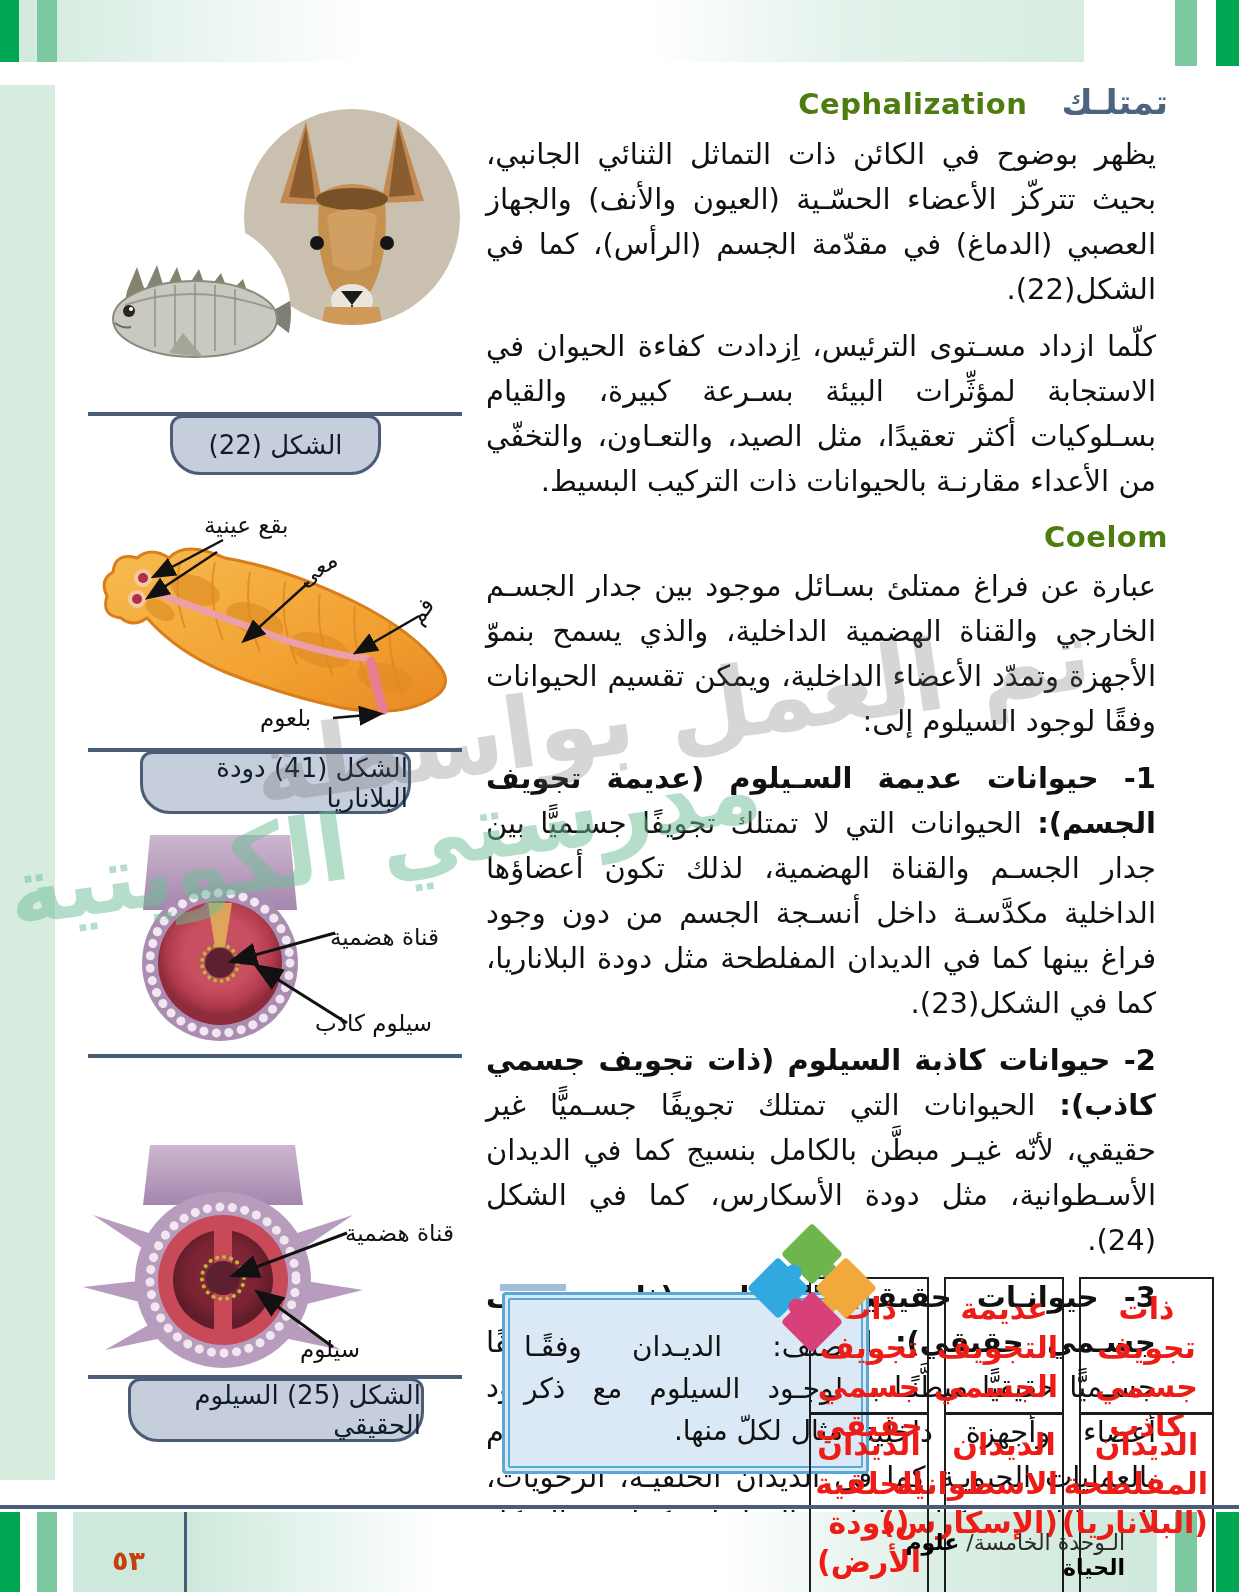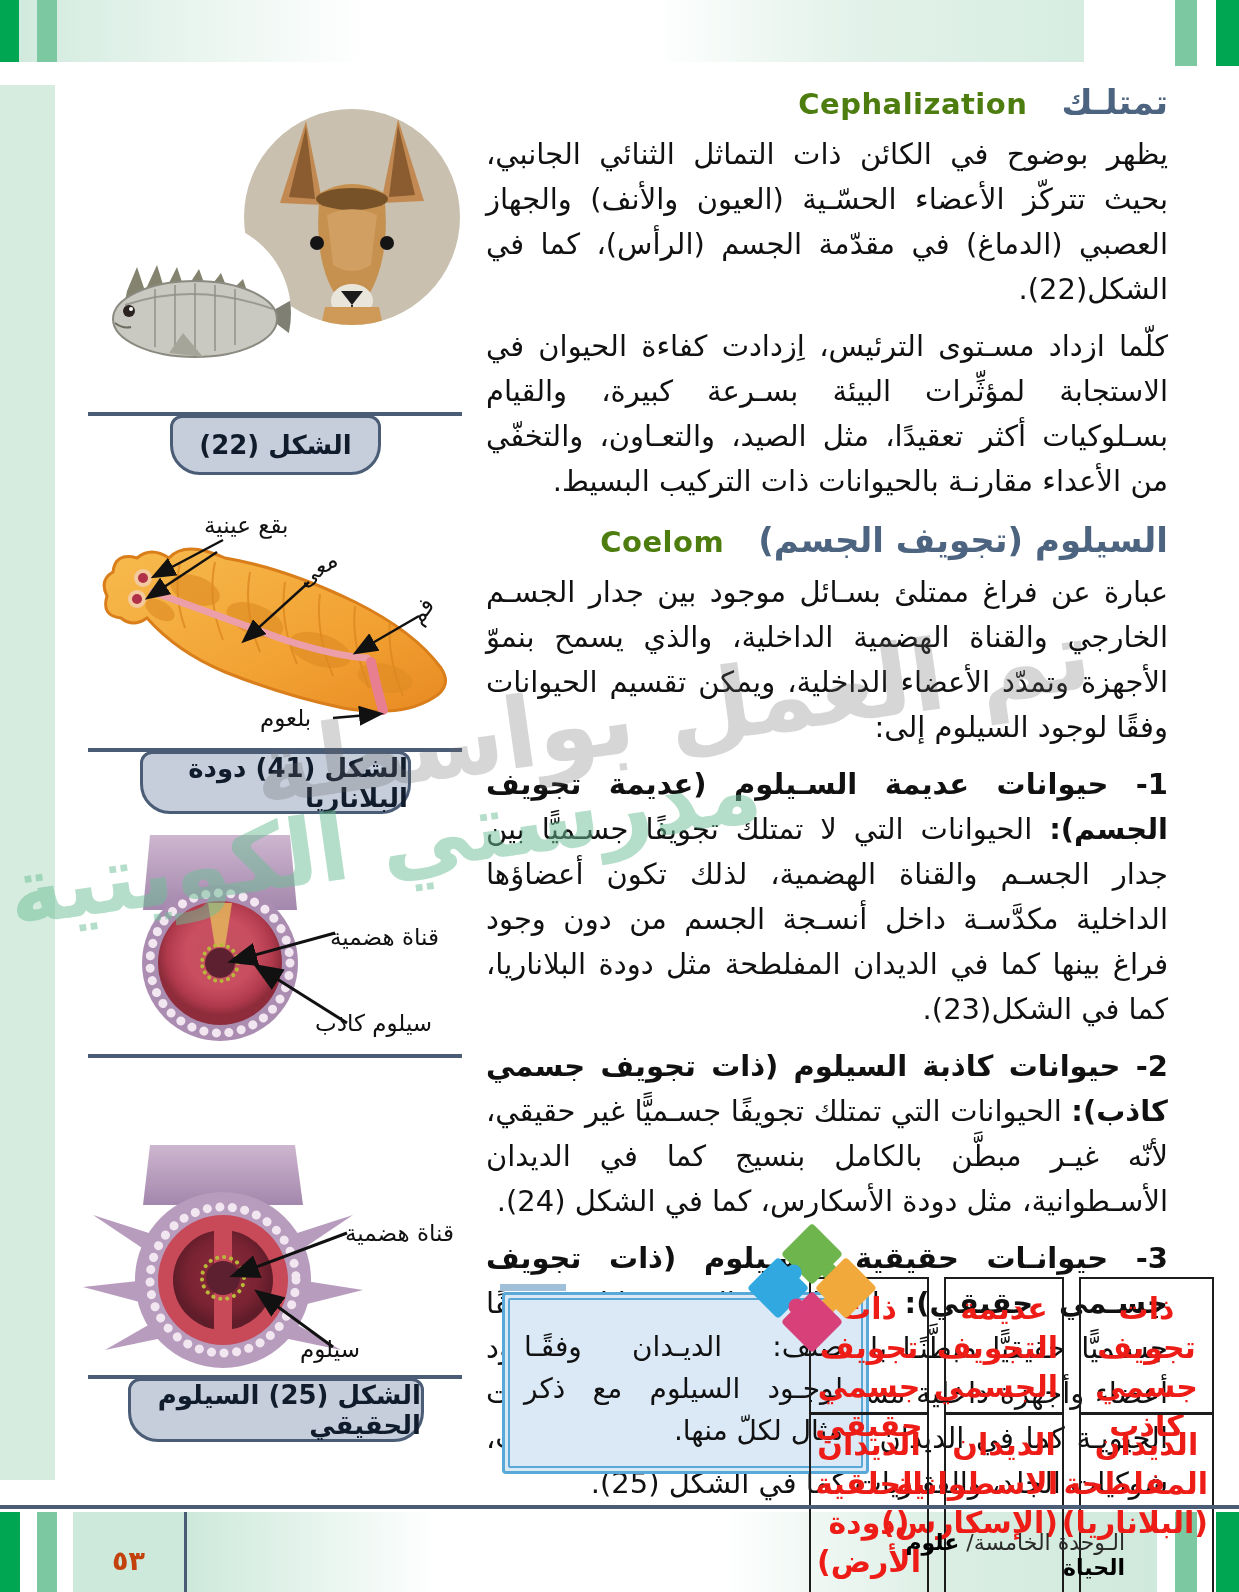--- a/index.html
+++ b/index.html
@@ -13,29 +13,29 @@
     background:linear-gradient(to right,#cfe9dc 0%,#e9f5ef 18%,#ffffff 34%,#ffffff 60%,#e3f2ea 78%,#d7ede2 100%);}
   .dkgreen{background:#00a651;}
   .ltgreen{background:#7cc9a1;}
   .palegreen{background:#d5ecdf;}
 
   
   .text-col{position:absolute;left:486px;top:82px;width:682px;direction:rtl;color:#111;}
   .hrow{display:flex;align-items:baseline;gap:34px;margin:0 0 10px 0;}
   .h-ar{font-size:34px;font-weight:bold;color:#4d6480;}
   .h-en{font-size:29px;font-weight:bold;color:#4d7c0f;letter-spacing:.5px;}
-  .text-col p{font-size:29px;line-height:45px;text-align:justify;margin:0 0 12px 0;}
+  .text-col p{font-size:29px;line-height:45px;text-align:justify;margin:0 12px 12px 0;}
   .lead{font-weight:bold;}
   .h2row{margin-top:16px;}
 
   
   .cap-line{position:absolute;height:4px;background:#4a5c76;}
   .cap-box{position:absolute;background:#c6cedb;border:3px solid #4a5c76;
     border-radius:12px 12px 30px 30px;display:flex;align-items:center;justify-content:center;
-    font-size:26px;font-weight:bold;color:#101c2c;direction:rtl;}
+    font-size:26px;font-weight:normal;color:#101c2c;direction:rtl;}
 
   
   .fig-label{position:absolute;font-size:23px;color:#111;direction:rtl;white-space:nowrap;}
   .rot35{transform:rotate(-35deg);}
   .rot55{transform:rotate(-55deg);}
 
   
   .skill-box{position:absolute;left:502px;top:1292px;width:361px;height:176px;
     border:3px solid #58a8d8;background:#dbe9f6;border-radius:4px;z-index:4;}
   .skill-box .inner{position:absolute;inset:3px;border:2px solid #58a8d8;border-radius:2px;
@@ -95,21 +95,20 @@
 
   <div class="text-col">
     <div class="hrow">
       <span class="h-ar">تمتلـك</span>
       <span class="h-en">Cephalization</span>
     </div>
     <p>يظهر بوضوح في الكائن ذات التماثل الثنائي الجانبي، بحيث تتركّز الأعضاء الحسّـية (العيون والأنف) والجهاز العصبي (الدماغ) في مقدّمة الجسم (الرأس)، كما في الشكل(22).</p>
     <p>كلّما ازداد مسـتوى الترئيس، اِزدادت كفاءة الحيوان في الاستجابة لمؤثِّرات البيئة بسـرعة كبيرة، والقيام بسـلوكيات أكثر تعقيدًا، مثل الصيد، والتعـاون، والتخفّي من الأعداء مقارنـة بالحيوانات ذات التركيب البسيط.</p>
 
     <div class="hrow h2row">
-      <span class="h-ar">السيلوم (تجويف الجسم)</span>
       <span class="h-en">Coelom</span>
     </div>
     <p>عبارة عن فراغ ممتلئ بسـائل موجود بين جدار الجسـم الخارجي والقناة الهضمية الداخلية، والذي يسمح بنموّ الأجهزة وتمدّد الأعضاء الداخلية، ويمكن تقسيم الحيوانات وفقًا لوجود السيلوم إلى:</p>
     <p><span class="lead">1- حيوانات عديمة السـيلوم (عديمة تجويف الجسم):</span><span> الحيوانات التي لا تمتلك تجويفًا جسـميًّا بين جدار الجسـم والقناة الهضمية، لذلك تكون أعضاؤها الداخلية مكدَّسـة داخل أنسـجة الجسم من دون وجود فراغ بينها كما في الديدان المفلطحة مثل دودة البلاناريا، كما في الشكل(23).</span></p>
     <p><span class="lead">2- حيوانات كاذبة السيلوم (ذات تجويف جسمي كاذب):</span><span> الحيوانات التي تمتلك تجويفًا جسـميًّا غير حقيقي، لأنّه غيـر مبطَّن بالكامل بنسيج كما في الديدان الأسـطوانية، مثل دودة الأسكارس، كما في الشكل (24).</span></p>
     <p><span class="lead">3- حيوانـات حقيقية السـيلوم (ذات تجويف جسـمي حقيقي):</span><span> الحيوانـات التي تمتلـك تجويفًا جسـميًّا حقيقيًّا مبطَّنًـا بالكامل بنسيج، ما يسـمح بوجود أعضاء وأجهزة داخلية مستقلّة متخصّصة للقيـام بالعمليات الحيويـة كما في الديدان الحلقيـة، الرخويات، المفصليات، شوكيات الجلد، والفقاريات كما في الشكل (25).</span></p>
   </div>
 
   <svg class="abs" style="left:65px;top:95px;" width="400" height="320" viewBox="0 0 400 320">
     <defs>

